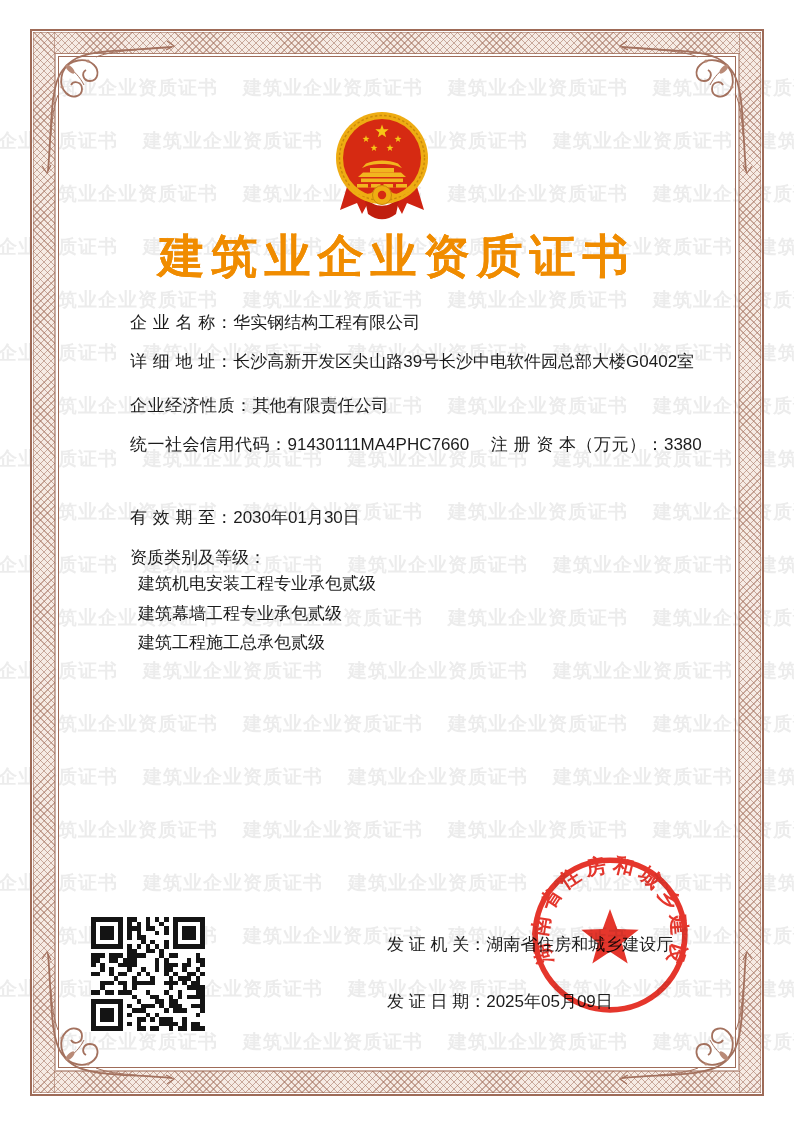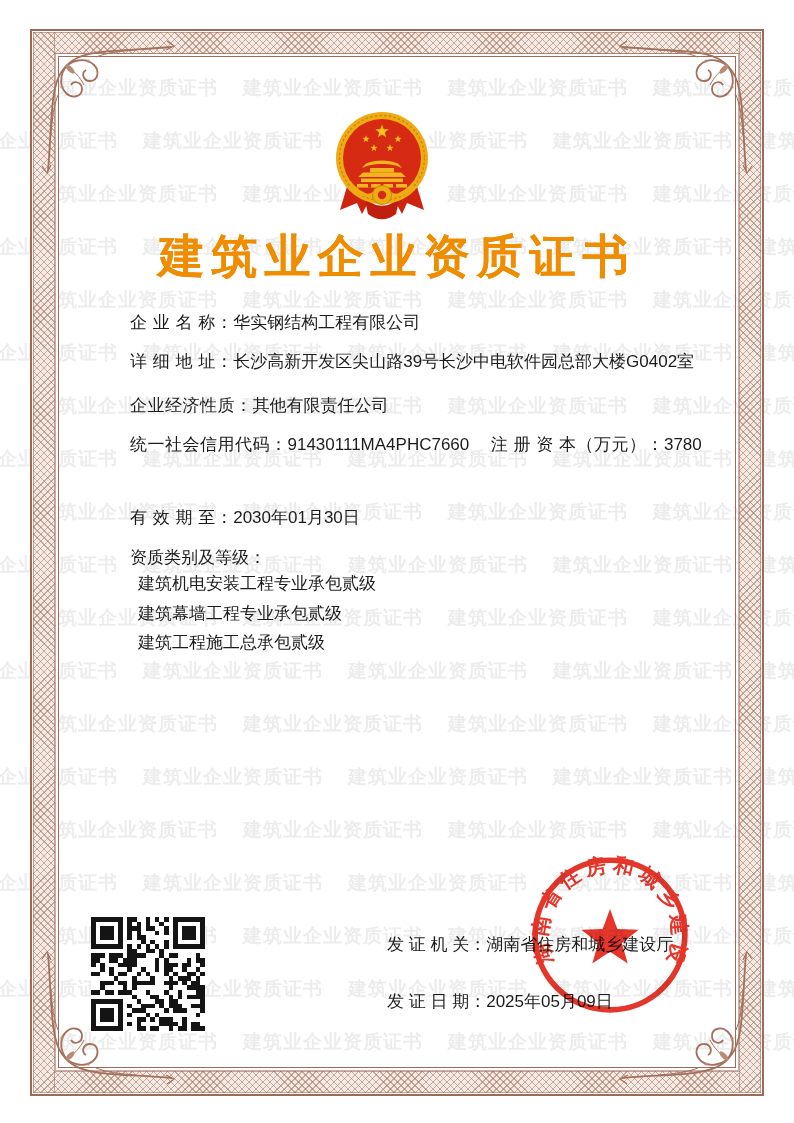--- a/index.html
+++ b/index.html
@@ -269,21 +269,21 @@
     <span class="lbl">详 细 地 址：</span><span>长沙高新开发区尖山路39号长沙中电软件园总部大楼G0402室</span>
   </div>
 
   <div class="row" style="top:394px">
     <span class="lbl">企业经济性质：</span><span>其他有限责任公司</span>
   </div>
 
   <div class="row" style="top:433px">
     <span class="lbl">统一社会信用代码：</span><span>91430111MA4PHC7660</span>
     <span style="display:inline-block;width:12px"></span>
-    <span class="lbl">注 册 资 本（万元）：</span><span>3780</span>
+    <span class="lbl">注 册 资 本（万元）：</span><span>3380</span>
   </div>
 
 
   <div class="row" style="top:506px">
     <span class="lbl">有 效 期 至：</span><span>2030年01月30日</span>
   </div>
 
   <div class="row" style="top:546px">资质类别及等级：</div>
   <div class="qual-items">
     <div>建筑机电安装工程专业承包贰级</div>

